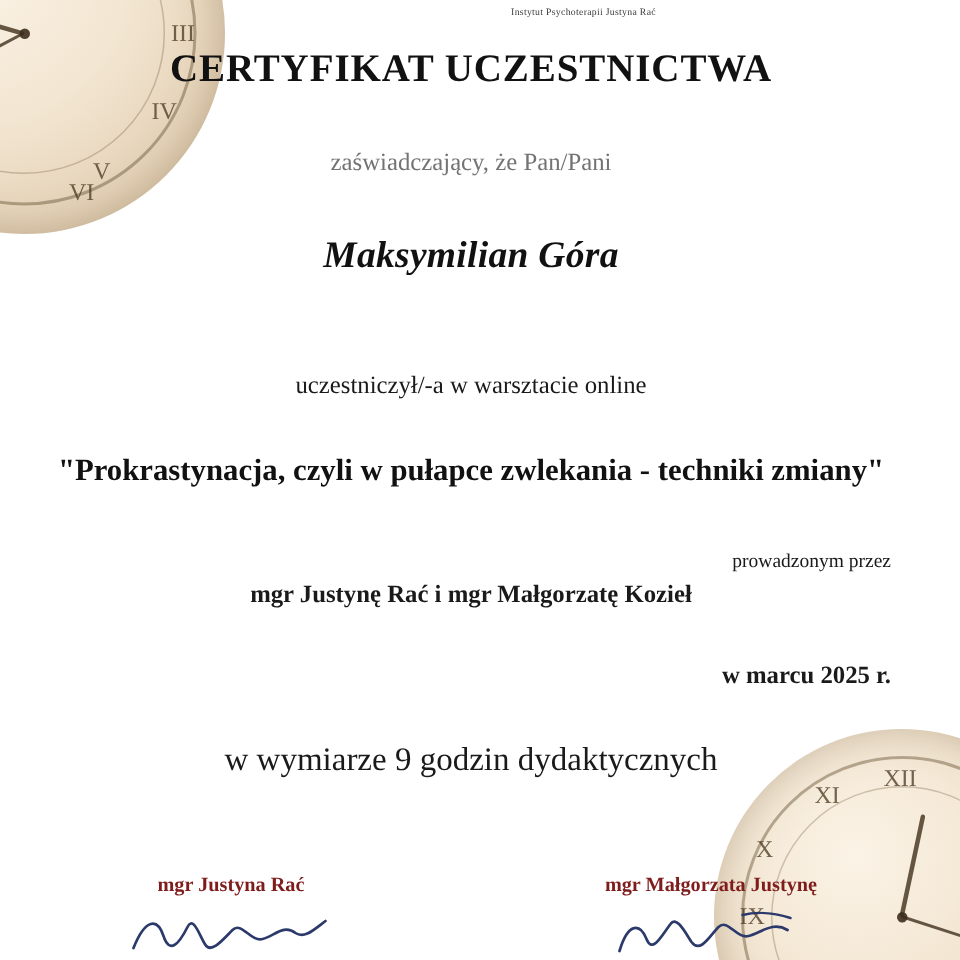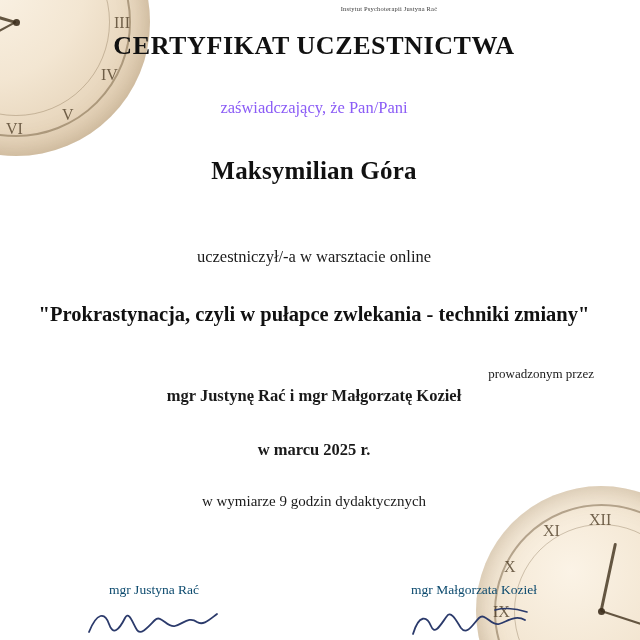--- a/index.html
+++ b/index.html
@@ -131,29 +131,30 @@
     margin: 19px 0 0 0;
     font-size: 26px;
     font-weight: bold;
     letter-spacing: 0.6px;
     color: #111;
   }
 
   .subtitle {
     margin: 37px 0 0 0;
     font-size: 16.5px;
-    color: #8b5cf6;
+    color: #737373;
   }
 
   .recipient {
     margin: 39px 0 0 0;
     font-size: 25px;
     font-weight: bold;
     letter-spacing: 0.2px;
     color: #111;
+    font-style: italic;
   }
 
   .participation {
     margin: 62px 0 0 0;
     font-size: 16.5px;
   }
 
   .workshop {
     margin: 33px 0 0 0;
     font-size: 20.5px;
@@ -170,44 +171,45 @@
   .led-by-names {
     margin: 4px 0 0 0;
     font-size: 16.5px;
     font-weight: bold;
   }
 
   .date-line {
     margin: 34px 0 13px 0;
     font-size: 16.5px;
     font-weight: bold;
+    text-align: right;
   }
 
   .hours-line {
     margin: 33px 0 0 0;
-    font-size: 15px;
+    font-size: 22px;
   }
 
   .signatures {
     position: absolute;
     left: 34px;
     right: 34px;
     bottom: 0;
     display: flex;
     justify-content: space-between;
     align-items: flex-start;
   }
   .sig-block {
     width: 240px;
     text-align: center;
   }
   .sig-name {
     font-size: 13.5px;
-    font-weight: normal;
-    color: #0c4a6e;
+    font-weight: bold;
+    color: #7f1d1d;
   }
   .sig-mark {
     margin-top: 8px;
     height: 34px;
     position: relative;
     overflow: hidden;
   }
   .sig-mark svg {
     display: block;
     margin: 0 auto;
@@ -217,21 +219,21 @@
 <body>
 
 <div class="certificate">
 
   <div class="clock clock-tl">
     <div class="numerals">
 
       <span style="transform: translate(98px, -8px);">III</span>
       <span style="transform: translate(85px, 44px);">IV</span>
       <span style="transform: translate(46px, 84px);">V</span>
-      <span style="transform: translate(-10px, 98px);">VI</span>
+      <span style="transform: translate(-10px, 98px); margin-left: 40px;">VI</span>
 
     </div>
     <div class="hand hour" style="transform: rotate(196deg);"></div>
     <div class="hand minute" style="transform: rotate(152deg);"></div>
     <div class="pin"></div>
   </div>
 
   <div class="clock clock-br">
     <div class="numerals">
       <span style="transform: translate(-12px, -100px);">XII</span>
@@ -271,21 +273,21 @@
       <div class="sig-block">
         <div class="sig-name">mgr Justyna Rać</div>
         <div class="sig-mark">
           <svg width="150" height="34" viewBox="0 0 150 34">
             <path d="M10 26 C18 6, 26 6, 30 18 C34 30, 40 24, 46 12 C50 4, 54 18, 58 24 C62 30, 70 20, 76 14 C82 8, 88 22, 96 20 C104 18, 110 10, 118 16 C124 20, 130 14, 138 8" fill="none" stroke="#2b3a6b" stroke-width="1.8" stroke-linecap="round"></path>
           </svg>
         </div>
       </div>
 
       <div class="sig-block">
-        <div class="sig-name">mgr Małgorzata Kozieł</div>
+        <div class="sig-name">mgr Małgorzata Justynę</div>
         <div class="sig-mark">
           <svg width="150" height="34" viewBox="0 0 150 34">
             <path d="M14 28 C20 8, 28 10, 32 20 C36 30, 42 18, 48 10 C52 4, 58 16, 62 22 C68 30, 74 18, 80 12 C86 6, 92 20, 100 18 C108 16, 116 8, 126 14" fill="none" stroke="#2b3a6b" stroke-width="1.8" stroke-linecap="round"></path>
             <path d="M96 4 C104 2, 116 2, 128 6" fill="none" stroke="#2b3a6b" stroke-width="1.6" stroke-linecap="round"></path>
           </svg>
         </div>
       </div>
 
     </div>
 

